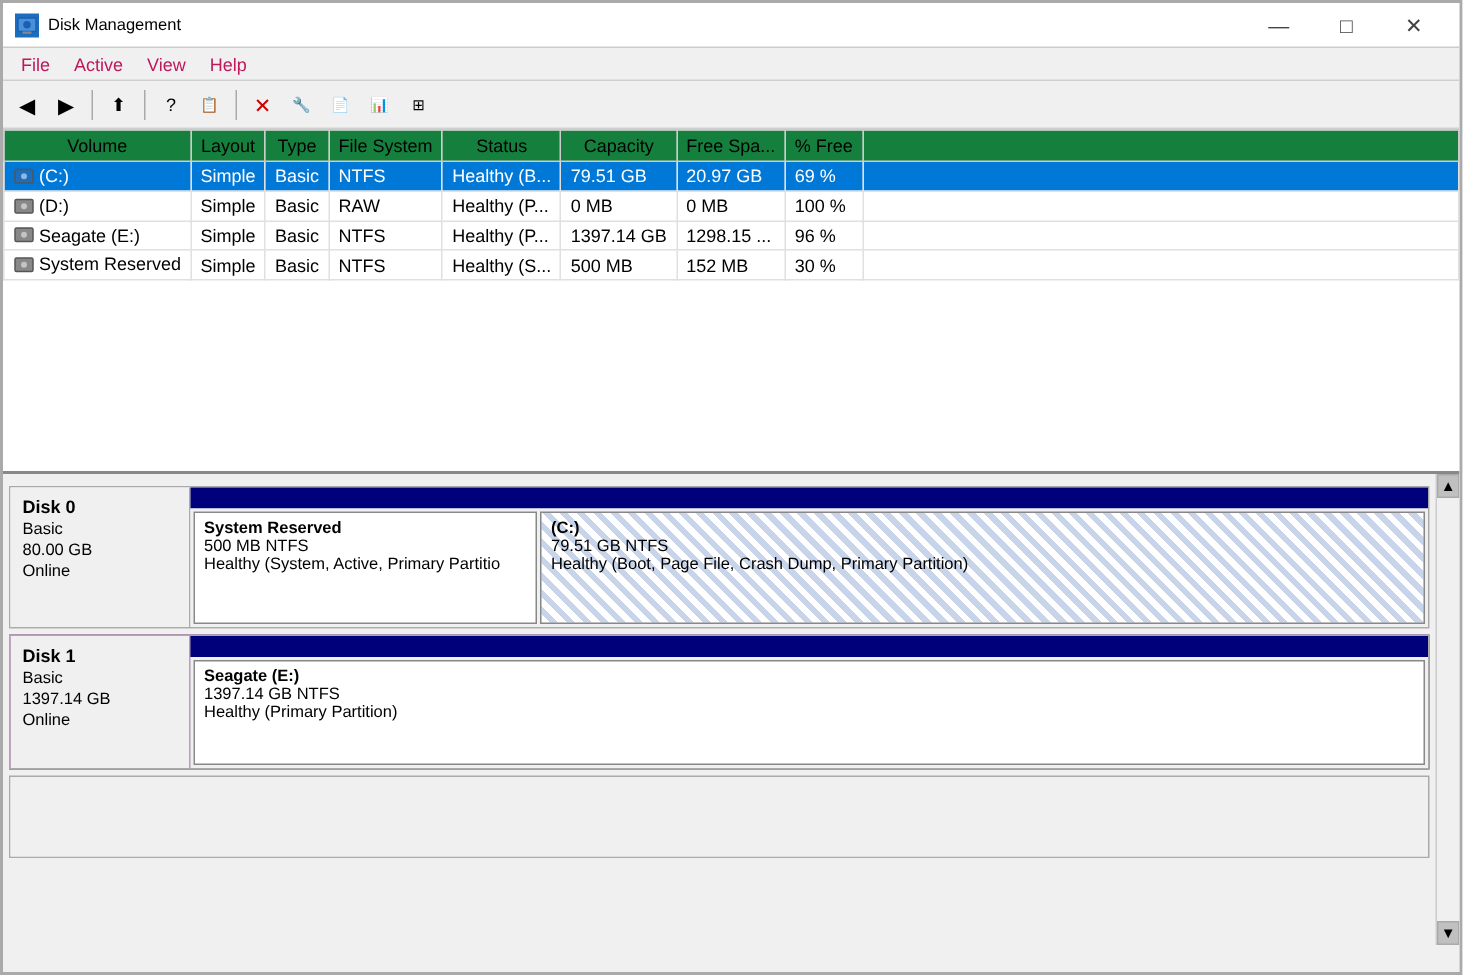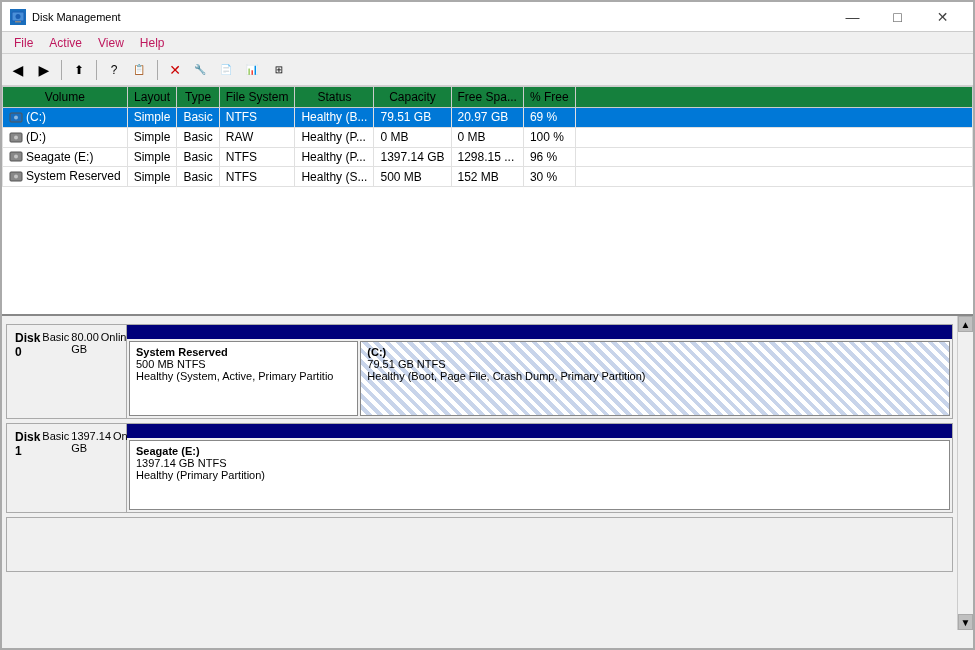--- a/index.html
+++ b/index.html
@@ -27,21 +27,21 @@
 
     
     .table-area { background: #fff; border-bottom: 2px solid #888; flex: 0 0 230px; overflow: auto; }
     .vol-table { width: 100%; border-collapse: collapse; }
     .vol-table th { background: #15803d; border: 1px solid #ccc; padding: 3px 6px; text-align: center; font-weight: normal; font-size: 12px; cursor: pointer; white-space: nowrap; }
     .vol-table td { border: 1px solid #e0e0e0; padding: 2px 6px; font-size: 12px; white-space: nowrap; }
     .vol-table tr.selected td { background: #0078d7; color: #fff; }
 
     
     .disk-area { background: #f0f0f0; flex: 1; overflow: auto; position: relative; padding: 4px 0; }
-    .disk-label { width: 120px; min-width: 120px; padding: 6px 8px; background: #f0f0f0; border-right: 1px solid #aaa; font-size: 11px; display: flex; flex-direction: row; justify-content: flex-start; gap: 2px; }
+    .disk-label { width: 120px; min-width: 120px; padding: 6px 8px; background: #f0f0f0; border-right: 1px solid #aaa; font-size: 11px; display: flex; flex-direction: column; justify-content: flex-start; gap: 2px; }
     .disk-label .disk-name { font-weight: bold; font-size: 12px; }
 
     .outer-wrapper { border: 2px solid #aaa; width: 975px; height: 650px; overflow: hidden; }
   </style>
 </head>
 <body>
 
 <div class="outer-wrapper">
 
   <div class="title-bar">

